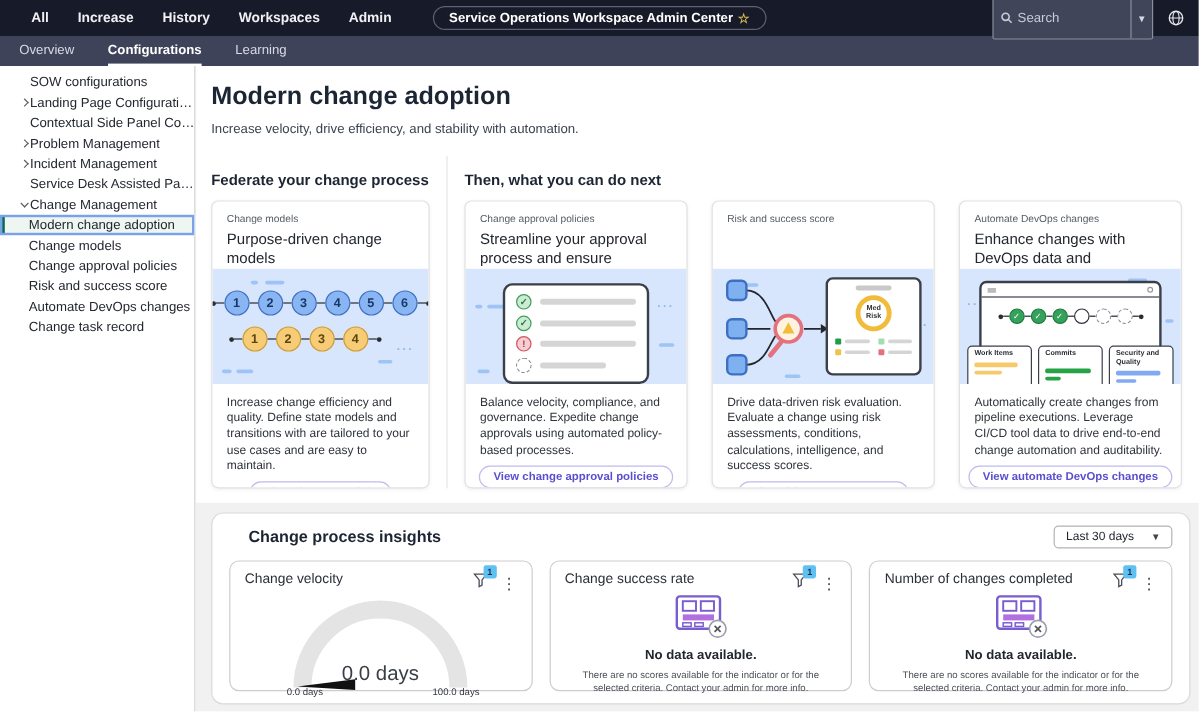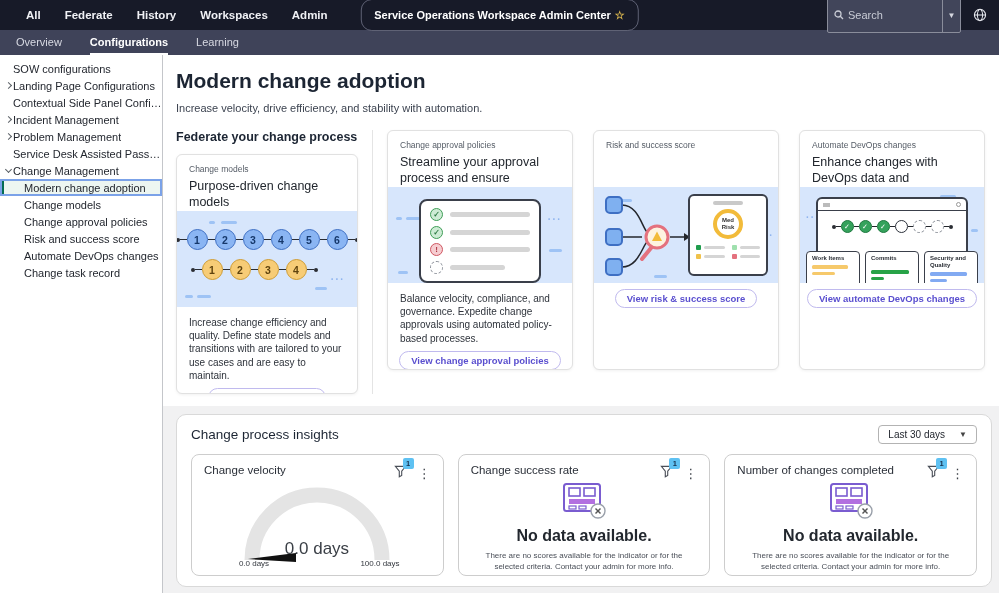--- a/index.html
+++ b/index.html
@@ -4,52 +4,52 @@
 <style>
   * { margin:0; padding:0; box-sizing:border-box; }
   html,body { width:999px; height:593px; overflow:hidden; }
   body { font-family:"Liberation Sans", sans-serif; background:#fff; }
   .app { width:999px; height:593px; display:flex; flex-direction:column; }
 
   
   .topbar { height:30px; background:#171a28; display:flex; align-items:center; padding:0 12px; position:relative; flex-shrink:0; }
   .topnav { display:flex; gap:24px; margin-left:14px; }
   .topnav span { color:#f0f1f5; font-size:11.5px; font-weight:bold; cursor:pointer; }
-  .pill { position:absolute; left:50%; transform:translateX(-50%); height:32px; border:1px solid #5f6275; border-radius:11px; background:transparent; color:#fff; font-size:11px; font-weight:bold; display:flex; align-items:center; gap:4px; padding:0 13px; font-family:"Liberation Sans", sans-serif; }
+  .pill { position:absolute; left:50%; transform:translateX(-50%); height:20px; border:1px solid #5f6275; border-radius:11px; background:transparent; color:#fff; font-size:11px; font-weight:bold; display:flex; align-items:center; gap:4px; padding:0 13px; font-family:"Liberation Sans", sans-serif; }
   .pill .star { color:#d9b64f; font-size:11px; }
   .top-right { margin-left:auto; display:flex; align-items:center; gap:12px; }
   .search { width:134px; height:35px; background:#41455a; border:1px solid #8a8d9b; border-radius:2px; display:flex; align-items:center; }
   .search svg { margin:0 4px 0 6px; }
   .search input { flex:1; min-width:0; background:transparent; border:none; outline:none; color:#e8eaf0; font-size:11px; font-family:"Liberation Sans", sans-serif; }
   .search input::placeholder { color:#c9ccd6; }
   .search .scope { width:18px; align-self:stretch; border-left:1px solid #8a8d9b; display:flex; align-items:center; justify-content:center; color:#d6d8e0; font-size:8px; cursor:pointer; }
 
   
   .tabbar { height:25px; background:#3f4359; display:flex; align-items:stretch; padding-left:16px; gap:28px; flex-shrink:0; }
   .tab { display:flex; align-items:center; color:#d8dae3; font-size:11px; border-bottom:2px solid transparent; cursor:pointer; }
   .tab.active { color:#fff; font-weight:bold; border-bottom-color:#fff; }
 
   
   .bodyrow { flex:1; display:flex; min-height:0; }
   .sidebar { width:163px; border-right:1px solid #c4c6ca; padding-top:5px; flex-shrink:0; background:#fff; overflow:hidden; }
-  .sb-item { height:17px; display:flex; align-items:center; font-size:11px; color:#23272f; padding-left:4px; white-space:nowrap; overflow:hidden; cursor:pointer; }
+  .sb-item { height:17px; display:flex; align-items:center; font-size:11px; color:#23272f; padding-left:16px; white-space:nowrap; overflow:hidden; cursor:pointer; }
   .chev-slot { width:9px; display:inline-flex; justify-content:center; flex-shrink:0; }
   .chev { width:5px; height:5px; border-right:1.3px solid #5a6066; border-bottom:1.3px solid #5a6066; display:inline-block; }
   .chev.right { transform:rotate(-45deg); }
   .chev.down { transform:rotate(45deg); margin-top:-2px; }
   .sb-item.lvl1 { padding-left:24px; }
   .sb-item.sel { background:#edf6f1; outline:2px solid #7ba2e8; outline-offset:-2px; box-shadow:inset 4px 0 0 #046c52; font-weight:normal; }
   .sb-label { overflow:hidden; text-overflow:ellipsis; }
 
   .main { flex:1; display:flex; flex-direction:column; min-width:0; background:#fff; }
   .content-top { padding:8px 7px 12px 13px; }
   h1.page-title { font-size:21px; color:#1c2533; margin:6px 0 9px; }
   .subtitle { font-size:11px; color:#3c4350; margin-bottom:16px; }
   .sections { display:flex; }
-  .sec-title { font-size:12.5px; font-weight:bold; color:#1c2533; margin-bottom:10px; }
+  .sec-title { font-size:12.5px; font-weight:bold; color:#1c2533; margin-bottom:10px;margin-top:13px; }
   .sec1 { width:182px; flex-shrink:0; }
   .vdiv { width:1px; background:#e4e4e4; margin:0 14px; }
   .sec2 { flex:1; min-width:0; }
   .cardrow { display:flex; gap:20px; }
 
   
   .fcard { width:186px; flex-shrink:0; height:240px; border:1px solid #e1e1e1; border-radius:6px; background:#fff; box-shadow:0 1px 3px rgba(0,0,0,.06); display:flex; flex-direction:column; overflow:hidden; }
   .sec1 .fcard { width:182px; }
   .fcard-head { height:56px; padding:9px 12px 0; flex-shrink:0; }
   .eyebrow { font-size:8.5px; color:#555c66; margin-bottom:5px; }
@@ -103,45 +103,45 @@
   .pc.dsh { background:transparent; border:1.4px dashed #8a8f98; }
   .boxes { position:absolute; left:-12px; right:-12px; top:52px; display:flex; gap:5px; }
   .dbox { flex:1; background:#fff; border:1.6px solid #3a3f4a; border-radius:4px; padding:3px 5px; min-height:42px; }
   .dbox .dlabel { font-size:6px; font-weight:bold; color:#2b2f36; line-height:1.2; margin-bottom:3px; }
   .dbar { height:3.5px; border-radius:1.5px; margin-bottom:3px; }
 
   
   .insights-wrap { flex:1; background:#f1f1f2; padding:8px 7px 6px 13px; min-height:0; }
   .panel { background:#fff; border:1px solid #d9d9d9; border-radius:10px; height:100%; display:flex; flex-direction:column; overflow:hidden; }
   .panel-head { display:flex; align-items:center; justify-content:space-between; padding:10px 14px 8px; }
-  .panel-title { font-size:13.5px; font-weight:normal; color:#1c2533; }
+  .panel-title { font-size:13.5px; font-weight:bold; color:#1c2533;margin-left:16px; }
   .rangesel { display:flex; align-items:center; gap:14px; border:1px solid #b3b3b3; border-radius:4px; background:#fff; padding:3px 9px; font-size:10px; color:#23272f; cursor:pointer; }
   .rangesel .car { font-size:8px; color:#444; }
   .icards { display:flex; gap:14px; padding:2px 14px 10px; flex:1; min-height:0; }
   .icard { flex:1; border:1px solid #cdcdcd; border-radius:8px; background:#fff; padding:9px 12px; display:flex; flex-direction:column; min-width:0; }
   .icard-head { display:flex; align-items:flex-start; }
   .icard-title { font-size:11.5px; color:#2a2f38; flex:1; }
   .icard-icons { display:flex; align-items:center; gap:11px; }
   .funnel-wrap { position:relative; cursor:pointer; }
   .fbadge { position:absolute; top:-6px; right:-7px; min-width:11px; height:11px; background:#5ec1f2; color:#17314d; font-size:7.5px; font-weight:bold; border-radius:2px; display:flex; align-items:center; justify-content:center; padding:0 1px; }
   .kebab { font-size:13px; color:#3c4047; cursor:pointer; line-height:1; }
   .icard-center { flex:1; display:flex; flex-direction:column; align-items:center; justify-content:center; text-align:center; }
-  .ndh { font-size:16px; font-weight:bold; color:#22272e; margin:7px 0 5px; }
+  .ndh { font-size:11px; font-weight:bold; color:#22272e; margin:7px 0 5px; }
   .ndb { font-size:8px; color:#4a4f58; line-height:1.4; max-width:236px; }
   .gauge-box { flex:1; display:flex; align-items:flex-end; justify-content:center; }
 </style>
 </head>
 <body>
 
 <div class="app">
 
   <header class="topbar">
     <nav class="topnav">
       <span>All</span>
-      <span>Federate</span>
+      <span>Increase</span>
       <span>History</span>
       <span>Workspaces</span>
       <span>Admin</span>
     </nav>
     <button class="pill">
       <span>Service Operations Workspace Admin Center</span>
       <span class="star">☆</span>
     </button>
     <div class="top-right">
       <div class="search">
@@ -180,27 +180,27 @@
           <span class="sb-label">Landing Page Configurations</span>
         </div>
       <div class="sb-item">
           <span class="chev-slot"></span>
           <span class="sb-label">Contextual Side Panel Configurati...</span>
         </div>
       <div class="sb-item">
           <span class="chev-slot">
             <span class="chev right"></span>
           </span>
-          <span class="sb-label">Incident Management</span>
+          <span class="sb-label">Problem Management</span>
         </div>
       <div class="sb-item">
           <span class="chev-slot">
             <span class="chev right"></span>
           </span>
-          <span class="sb-label">Problem Management</span>
+          <span class="sb-label">Incident Management</span>
         </div>
       <div class="sb-item">
           <span class="chev-slot"></span>
           <span class="sb-label">Service Desk Assisted Password R...</span>
         </div>
       <div class="sb-item">
           <span class="chev-slot">
             <span class="chev down"></span>
           </span>
           <span class="sb-label">Change Management</span>
@@ -278,20 +278,21 @@
                 </div>
               </div>
               <div class="fcard-body">Increase change efficiency and quality. Define state models and transitions with are tailored to your use cases and are easy to maintain.</div>
               <button class="fbtn">View change models</button>
             </div>
           </section>
 
           <div class="vdiv"></div>
 
           <section class="sec2">
+            <div class="sec-title">Then, what you can do next</div>
             <div class="cardrow">
 
               <div class="fcard">
                 <div class="fcard-head">
                   <div class="eyebrow">Change approval policies</div>
                   <div class="fcard-title">Streamline your approval process and ensure compliance</div>
                 </div>
                 <div class="band">
                   <div class="dash" style="left:8px;top:30px;width:6px;"></div>
                   <div class="dash" style="left:18px;top:30px;width:14px;"></div>
@@ -361,20 +362,21 @@
                           <span class="rsq" style="background:#f0c24b;"></span>
                           <span class="rbar"></span>
                         </span>
                       <span class="rli">
                           <span class="rsq" style="background:#e4717e;"></span>
                           <span class="rbar"></span>
                         </span>
                     </div>
                   </div>
                 </div>
+                <div class="fcard-body">Drive data-driven risk evaluation. Evaluate a change using risk assessments, conditions, calculations, intelligence, and success scores.</div>
                 <button class="fbtn">View risk &amp; success score</button>
               </div>
 
               <div class="fcard">
                 <div class="fcard-head">
                   <div class="eyebrow">Automate DevOps changes</div>
                   <div class="fcard-title">Enhance changes with DevOps data and automation</div>
                 </div>
                 <div class="band">
                   <div class="dash" style="right:28px;top:8px;width:16px;"></div>
@@ -415,20 +417,21 @@
                         <div class="dbar" style="background:#27a347;width:30%;"></div>
                       </div>
                       <div class="dbox">
                         <div class="dlabel">Security and Quality</div>
                         <div class="dbar" style="background:#82aaf2;width:88%;"></div>
                         <div class="dbar" style="background:#82aaf2;width:40%;"></div>
                       </div>
                     </div>
                   </div>
                 </div>
+                <div class="fcard-body">Automatically create changes from pipeline executions. Leverage CI/CD tool data to drive end-to-end change automation and auditability.</div>
                 <button class="fbtn">View automate DevOps changes</button>
               </div>
 
             </div>
           </section>
         </div>
       </div>
 
       <div class="insights-wrap">
         <div class="panel">

